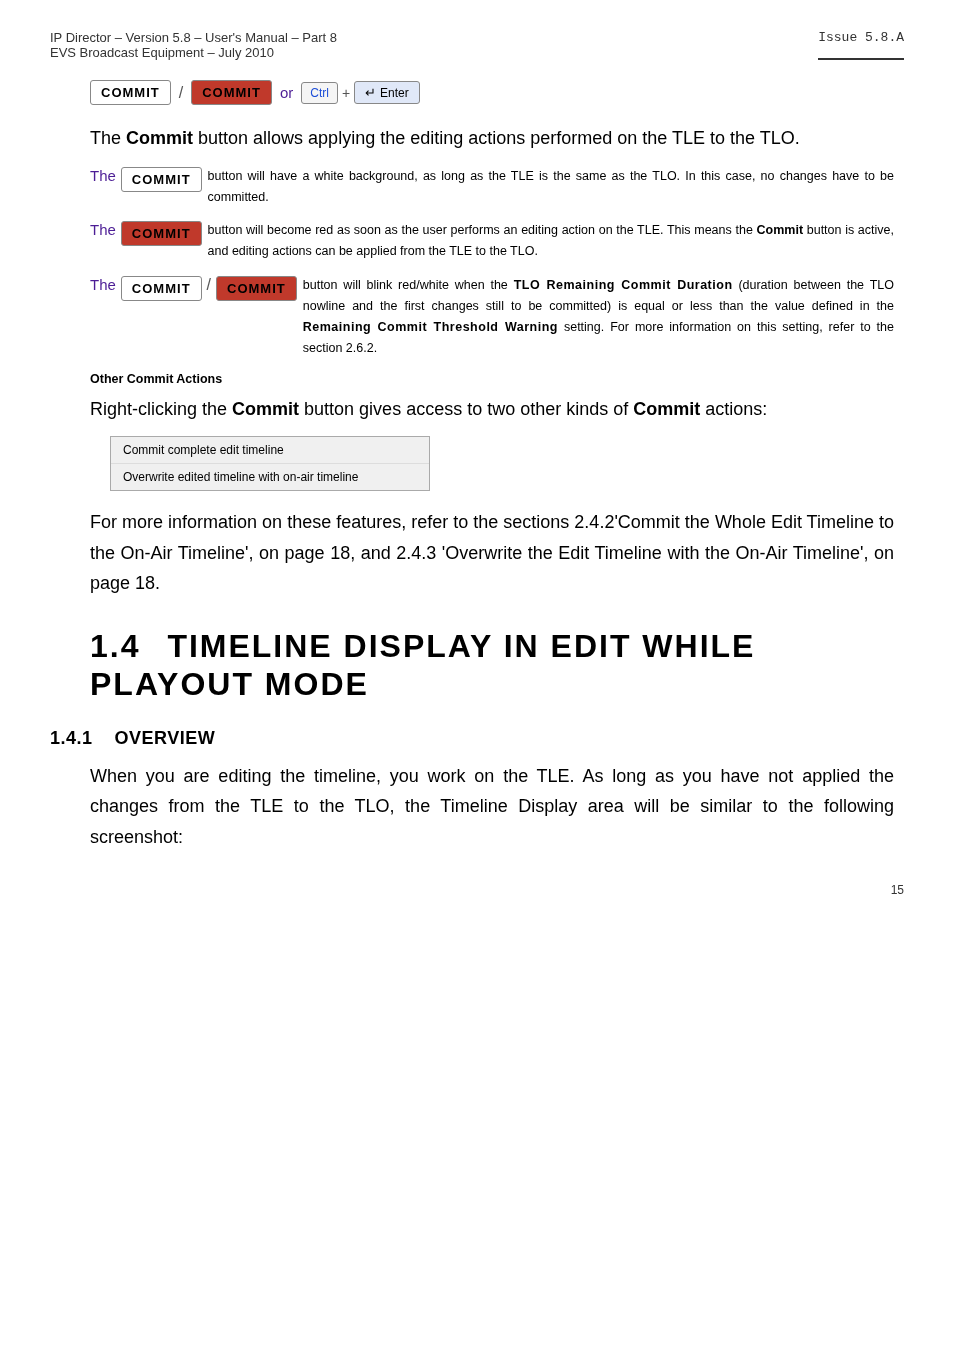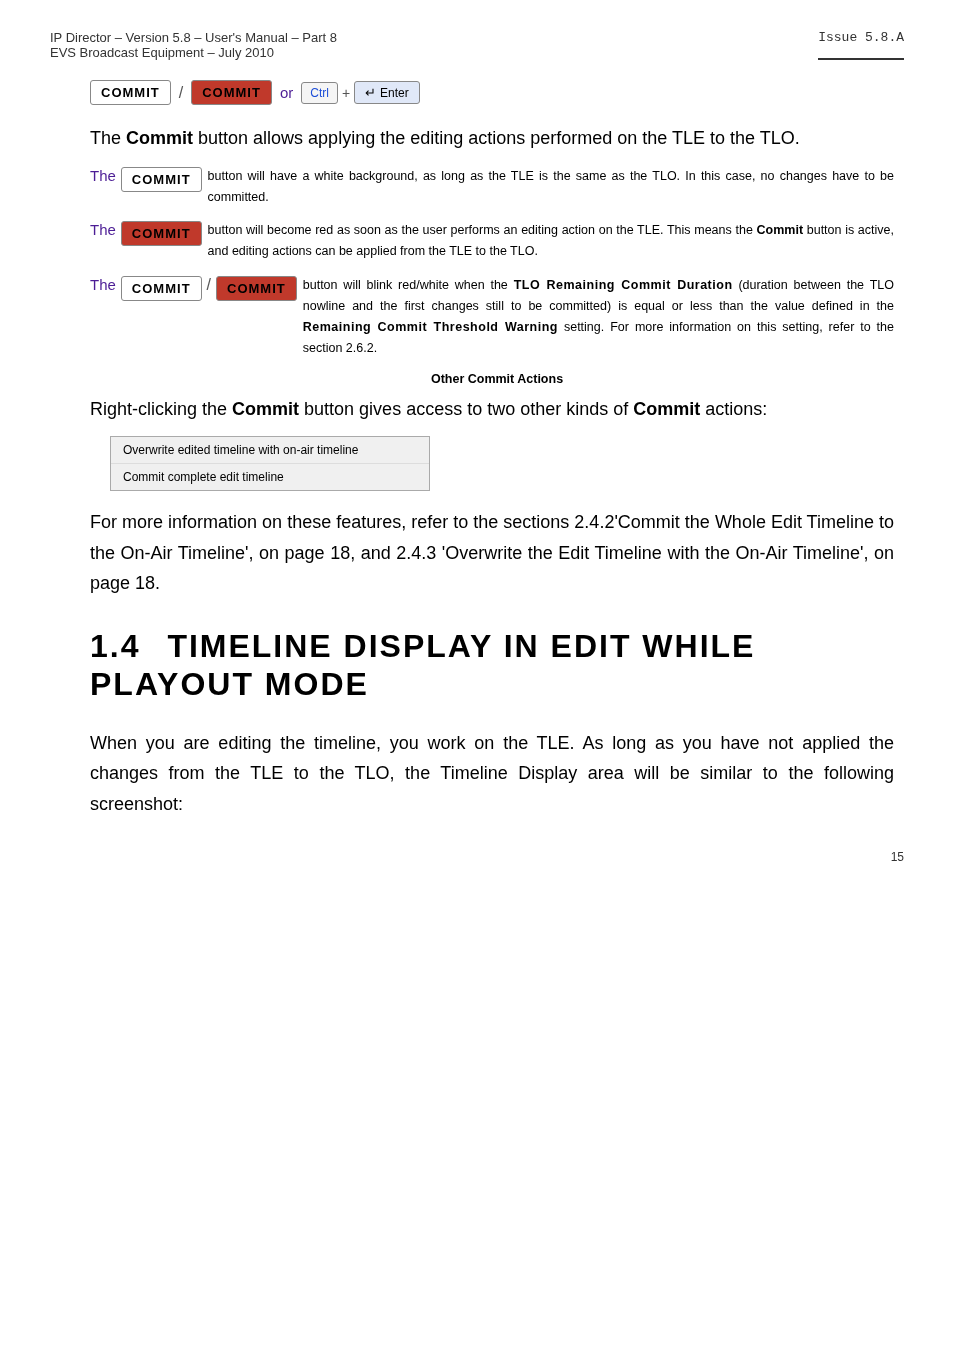--- a/index.html
+++ b/index.html
@@ -143,21 +143,20 @@
       line-height: 1.7;
       text-align: justify;
       flex: 1;
     }
     .subheading {
       font-size: 12.5px;
       font-weight: bold;
       margin-left: 40px;
       margin-bottom: 8px;
       margin-top: 8px;
-      text-align: center;
     }
     .context-menu {
       border: 1.5px solid #aaa;
       width: 320px;
       margin-left: 60px;
       margin-bottom: 16px;
     }
     .context-menu-item {
       padding: 6px 12px;
       font-size: 12px;
@@ -272,35 +271,40 @@
       </div>
     </div>
 
     <div class="subheading">Other Commit Actions</div>
 
     <div class="body-text">
       Right-clicking the <b>Commit</b> button gives access to two other kinds of <b>Commit</b> actions:
     </div>
 
     <div class="context-menu">
+      <div class="context-menu-item">Commit complete edit timeline</div>
       <div class="context-menu-item">Overwrite edited timeline with on-air timeline</div>
-      <div class="context-menu-item">Commit complete edit timeline</div>
     </div>
 
     <div class="body-text">
       For more information on these features, refer to the sections 2.4.2'Commit the Whole Edit Timeline to the On-Air Timeline', on page 18, and 2.4.3 'Overwrite the Edit Timeline with the On-Air Timeline', on page 18.
     </div>
   </div>
 
   <div class="section-14">
     <div class="section-heading-14">
       <span class="section-14-num">1.4</span>
       <span>TIMELINE DISPLAY IN EDIT WHILE PLAYOUT MODE</span>
     </div>
 
     <div class="section-141">
+      <div class="section-heading-141">
+        <span>1.4.1</span>
+        &nbsp;&nbsp;
+        <span style="font-variant: small-caps; text-transform: uppercase;">Overview</span>
+      </div>
 
       <div class="body-text">When you are editing the timeline, you work on the TLE. As long as you have not applied the changes from the TLE to the TLO, the Timeline Display area will be similar to the following screenshot:</div>
     </div>
   </div>
 
   <div class="page-num">15</div>
 </div>
 
 </body></html>

